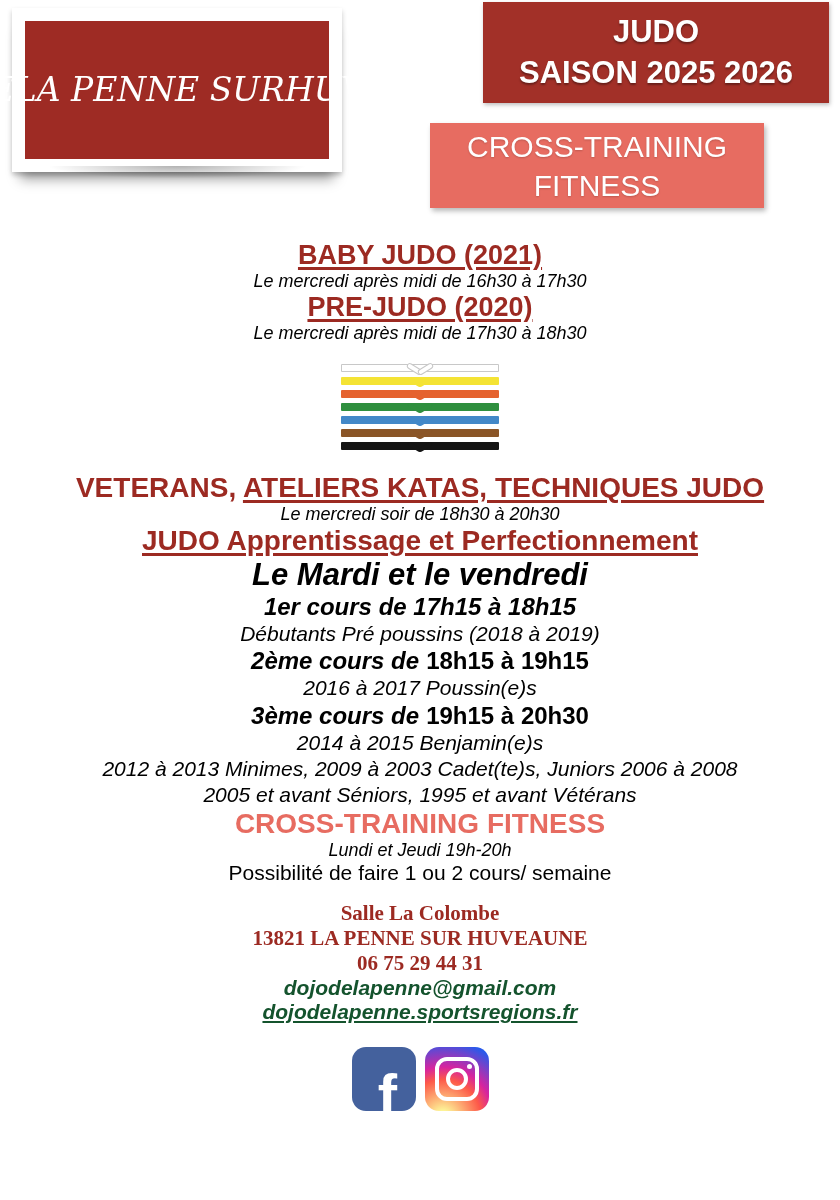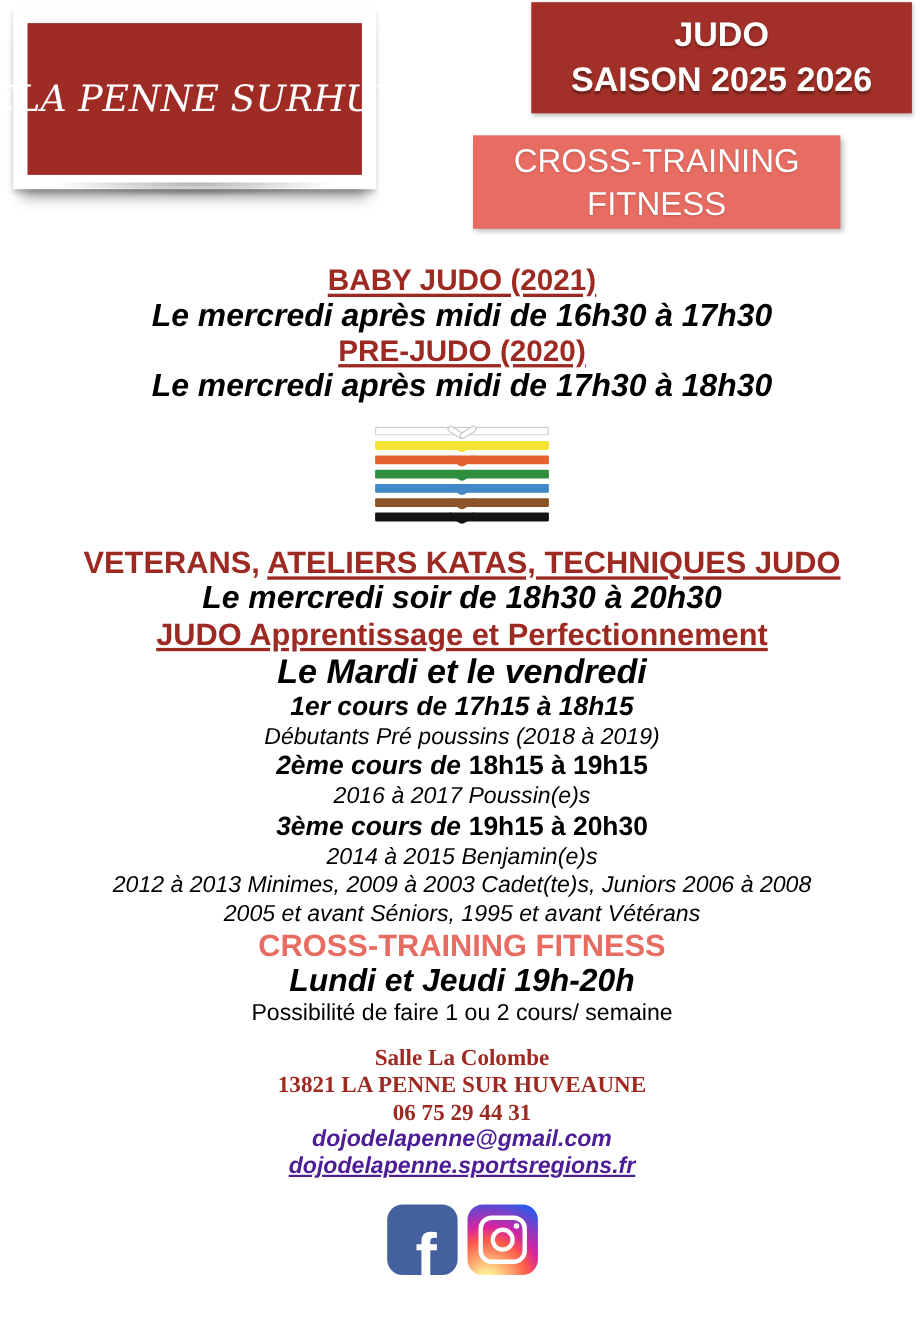--- a/index.html
+++ b/index.html
@@ -86,22 +86,22 @@
     font-size: 27px;
     font-weight: bold;
     margin: 4px 0 2px;
   }
   .underlined {
     text-decoration: underline;
     text-decoration-thickness: 2.5px;
     text-underline-offset: 3px;
   }
   .sched {
-    font-size: 29px;
-    font-weight: bold;
+    font-size: 18px;
+    font-weight: normal;
     font-style: italic;
     margin: 2px 0 6px;
   }
   .vet-title { font-size: 28px; margin-top: 14px; }
   .app-title { font-size: 28px; margin: 4px 0 0; }
   .days-title {
     font-size: 31px;
     font-weight: bold;
     font-style: italic;
     margin: 14px 0 6px;
@@ -156,21 +156,21 @@
     font-size: 21px;
     font-weight: bold;
     line-height: 1.18;
     font-family: Liberation Serif, serif;
   }
   .contact-email, .contact-site {
     font-size: 21px;
     font-weight: bold;
     font-style: italic;
     line-height: 1.18;
-    color: #4c1d95;
+    color: #14532d;
   }
   .contact-site {
     text-decoration: underline;
     text-decoration-thickness: 2px;
     text-underline-offset: 2px;
   }
 
   
   .social-row {
     margin-top: 22px;

